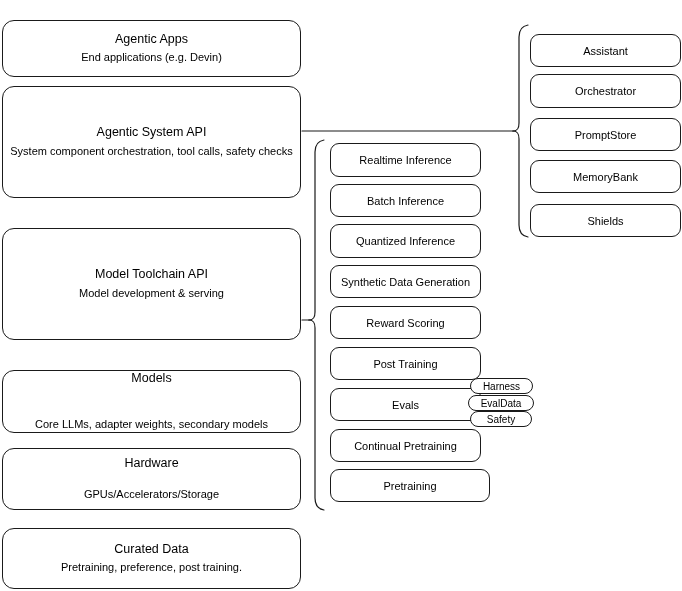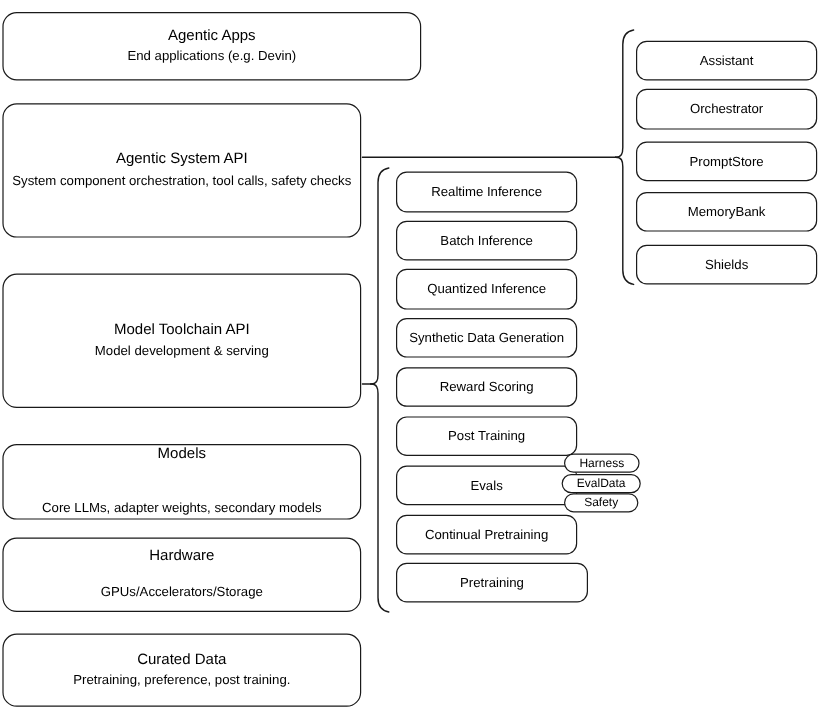--- a/index.html
+++ b/index.html
@@ -86,21 +86,21 @@
     stroke-width: 1.2;
     stroke-linecap: round;
     stroke-linejoin: round;
   }
 </style>
 </head>
 <body>
 
 <div id="canvas">
 
-  <div class="node" style="left:2px; top:10px; width:349px; height:57px;">
+  <div class="node" style="left:2px; top:20px; width:299px; height:57px;">
     <div class="layer-title">Agentic Apps</div>
     <div class="layer-sub">End applications (e.g. Devin)</div>
   </div>
 
   <div class="node" style="left:2px; top:86px; width:299px; height:112px;">
     <div class="layer-title">Agentic System API</div>
     <div class="layer-sub">System component orchestration, tool calls, safety checks</div>
   </div>
 
   <div class="node" style="left:2px; top:228px; width:299px; height:112px;">

